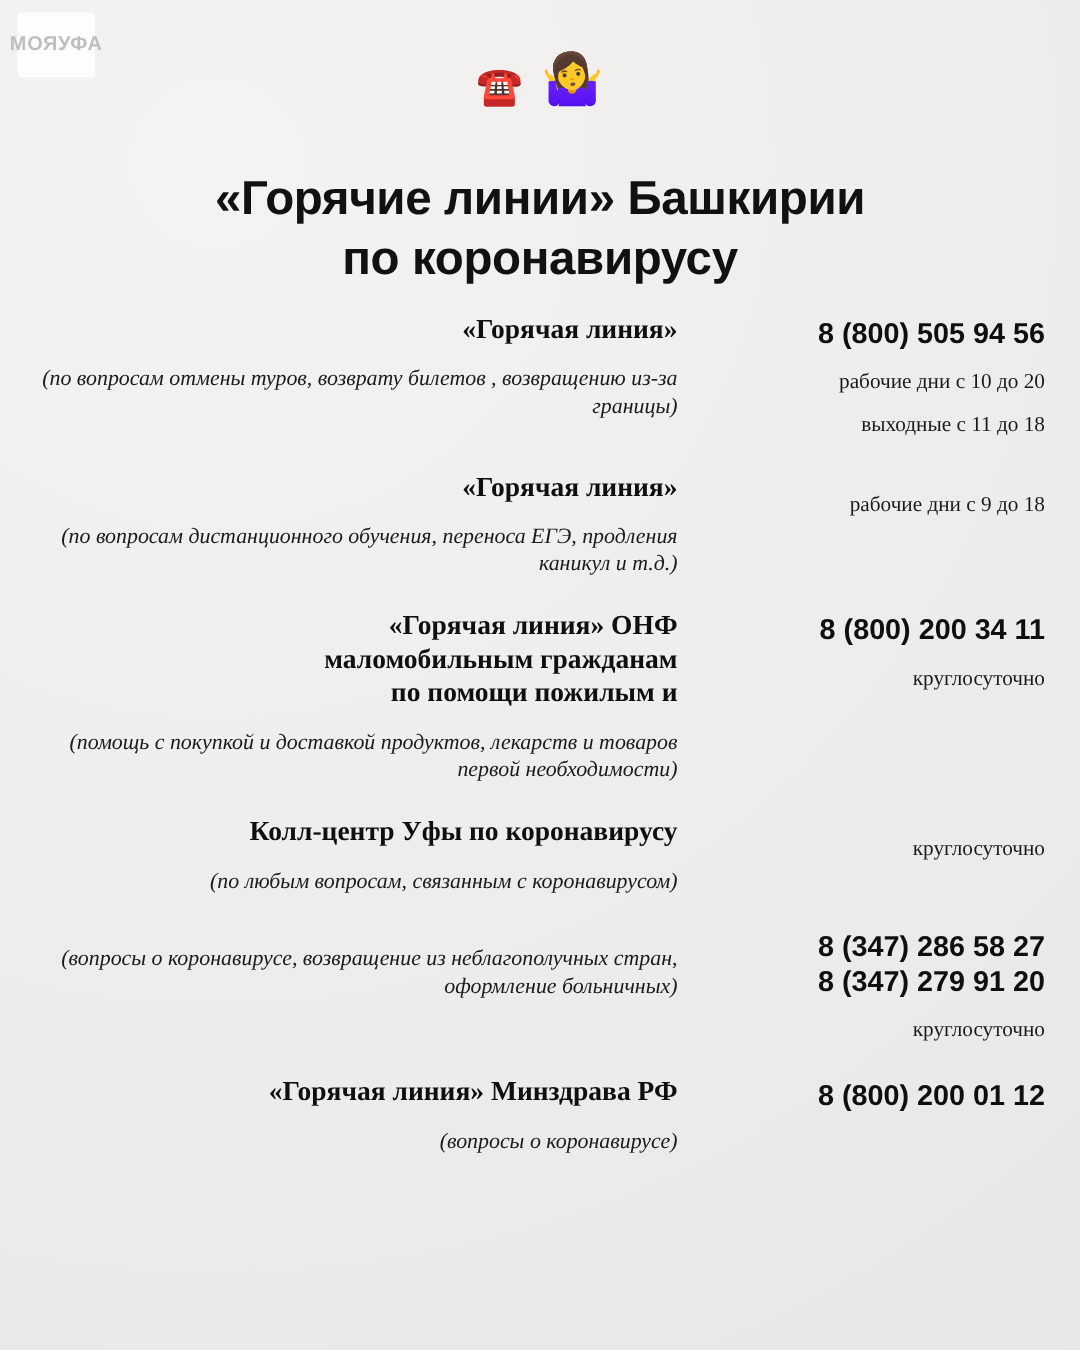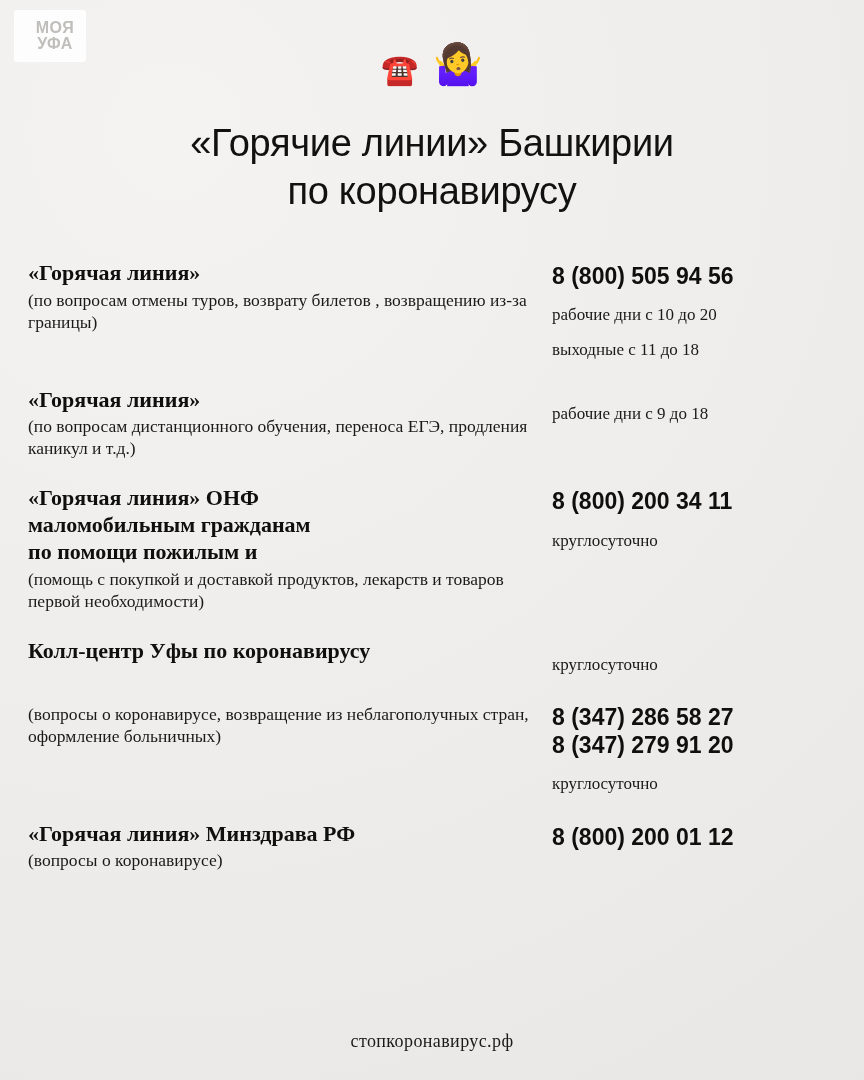--- a/index.html
+++ b/index.html
@@ -27,25 +27,24 @@
   .logo {
     position: absolute;
     top: 10px;
     left: 14px;
     width: 62px;
     height: 52px;
     background: #ffffff;
     border-radius: 3px;
     opacity: 0.88;
     display: flex;
-    flex-direction: column;
+    flex-direction: row;
     align-items: center;
     justify-content: center;
     line-height: 1.0;
-    padding-left: 10px;
   }
   .logo span {
     font-family: "Liberation Sans", sans-serif;
     font-weight: bold;
     font-size: 16px;
     color: #b9b7b4;
     letter-spacing: 0.5px;
   }
   
   .emoji-row {
@@ -65,36 +64,37 @@
     margin: 0 2px;
   }
   .emoji-row .e.phone { font-size: 30px; position: relative; top: 6px; }
   .emoji-row .e.shrug { font-size: 40px; }
 
   h1.title {
     position: absolute;
     top: 120px;
     left: 0;
     right: 0;
-    margin: 0;
+    margin: 16px;
     text-align: center;
     font-family: "Liberation Sans", sans-serif;
-    font-weight: normal;
+    font-weight: bold;
     font-size: 38px;
     line-height: 1.25;
     letter-spacing: -0.3px;
     color: #111111;
   }
   h1.title .l2 { display: block; }
 
   .entries {
     position: absolute;
-    top: 260px;
+    top: 250px;
     left: 28px;
     right: 28px;
+    text-align: right;
   }
   .entry {
     display: flex;
     align-items: flex-start;
     margin-bottom: 26px;
   }
   .entry-left {
     width: 524px;
     flex: 0 0 524px;
     padding-right: 10px;
@@ -106,24 +106,25 @@
   }
   .name {
     font-family: "Liberation Serif", serif;
     font-weight: bold;
     font-size: 22px;
     line-height: 1.22;
     color: #0f0f0f;
   }
   .note {
     font-family: "Liberation Serif", serif;
+    font-style: italic;
     font-size: 17.5px;
     line-height: 1.26;
     color: #1a1a1a;
-    margin-top: 2px;
+    margin-top: 14px;
   }
   .phone {
     font-family: "Liberation Sans", sans-serif;
     font-weight: bold;
     font-size: 23px;
     line-height: 1.22;
     color: #0f0f0f;
     white-space: nowrap;
   }
   .hours {
@@ -207,20 +208,21 @@
         <div class="phone">8 (800) 200 34 11</div>
         <div class="hours">круглосуточно</div>
       </div>
     </div>
 
     <div class="entry">
       <div class="entry-left">
         <div class="name">
           <div>Колл-центр Уфы по коронавирусу</div>
         </div>
+        <div class="note">(по любым вопросам, связанным с коронавирусом)</div>
       </div>
       <div class="entry-right">
         <div class="hours">круглосуточно</div>
       </div>
     </div>
 
     <div class="entry">
       <div class="entry-left">
         <div class="note">(вопросы о коронавирусе, возвращение из неблагополучных стран, оформление больничных)</div>
       </div>
@@ -238,15 +240,14 @@
         </div>
         <div class="note">(вопросы о коронавирусе)</div>
       </div>
       <div class="entry-right">
         <div class="phone">8 (800) 200 01 12</div>
       </div>
     </div>
 
   </div>
 
-  <div class="footer">стопкоронавирус.рф</div>
 
 </div>
 
 </body></html>

